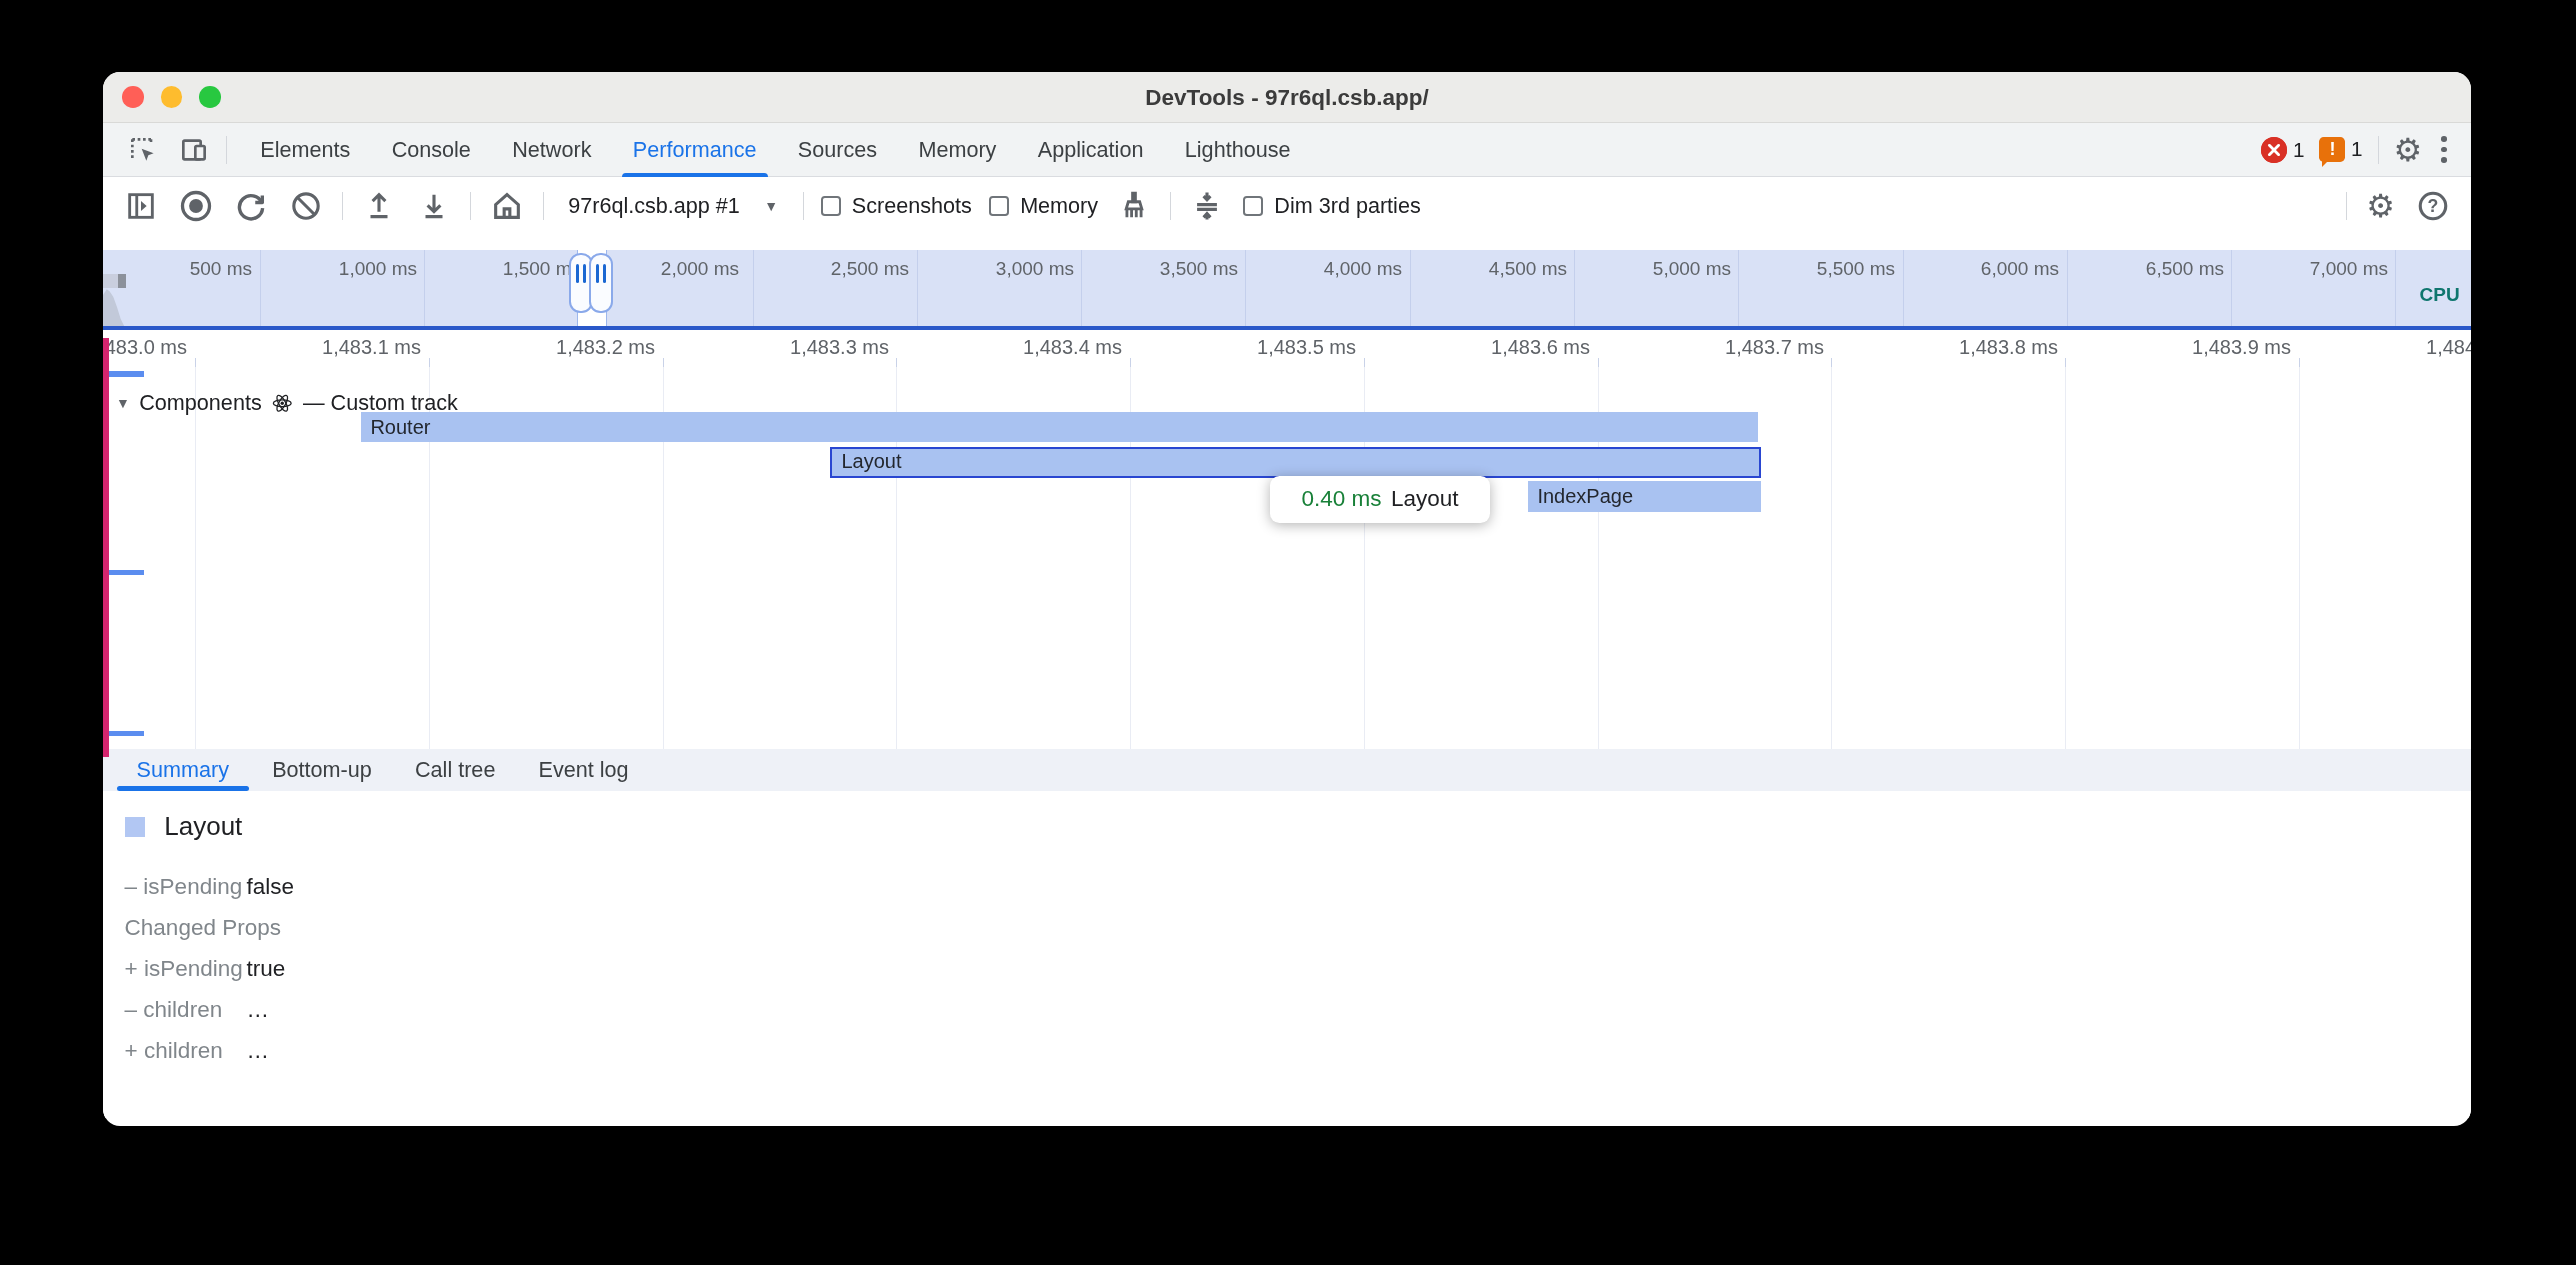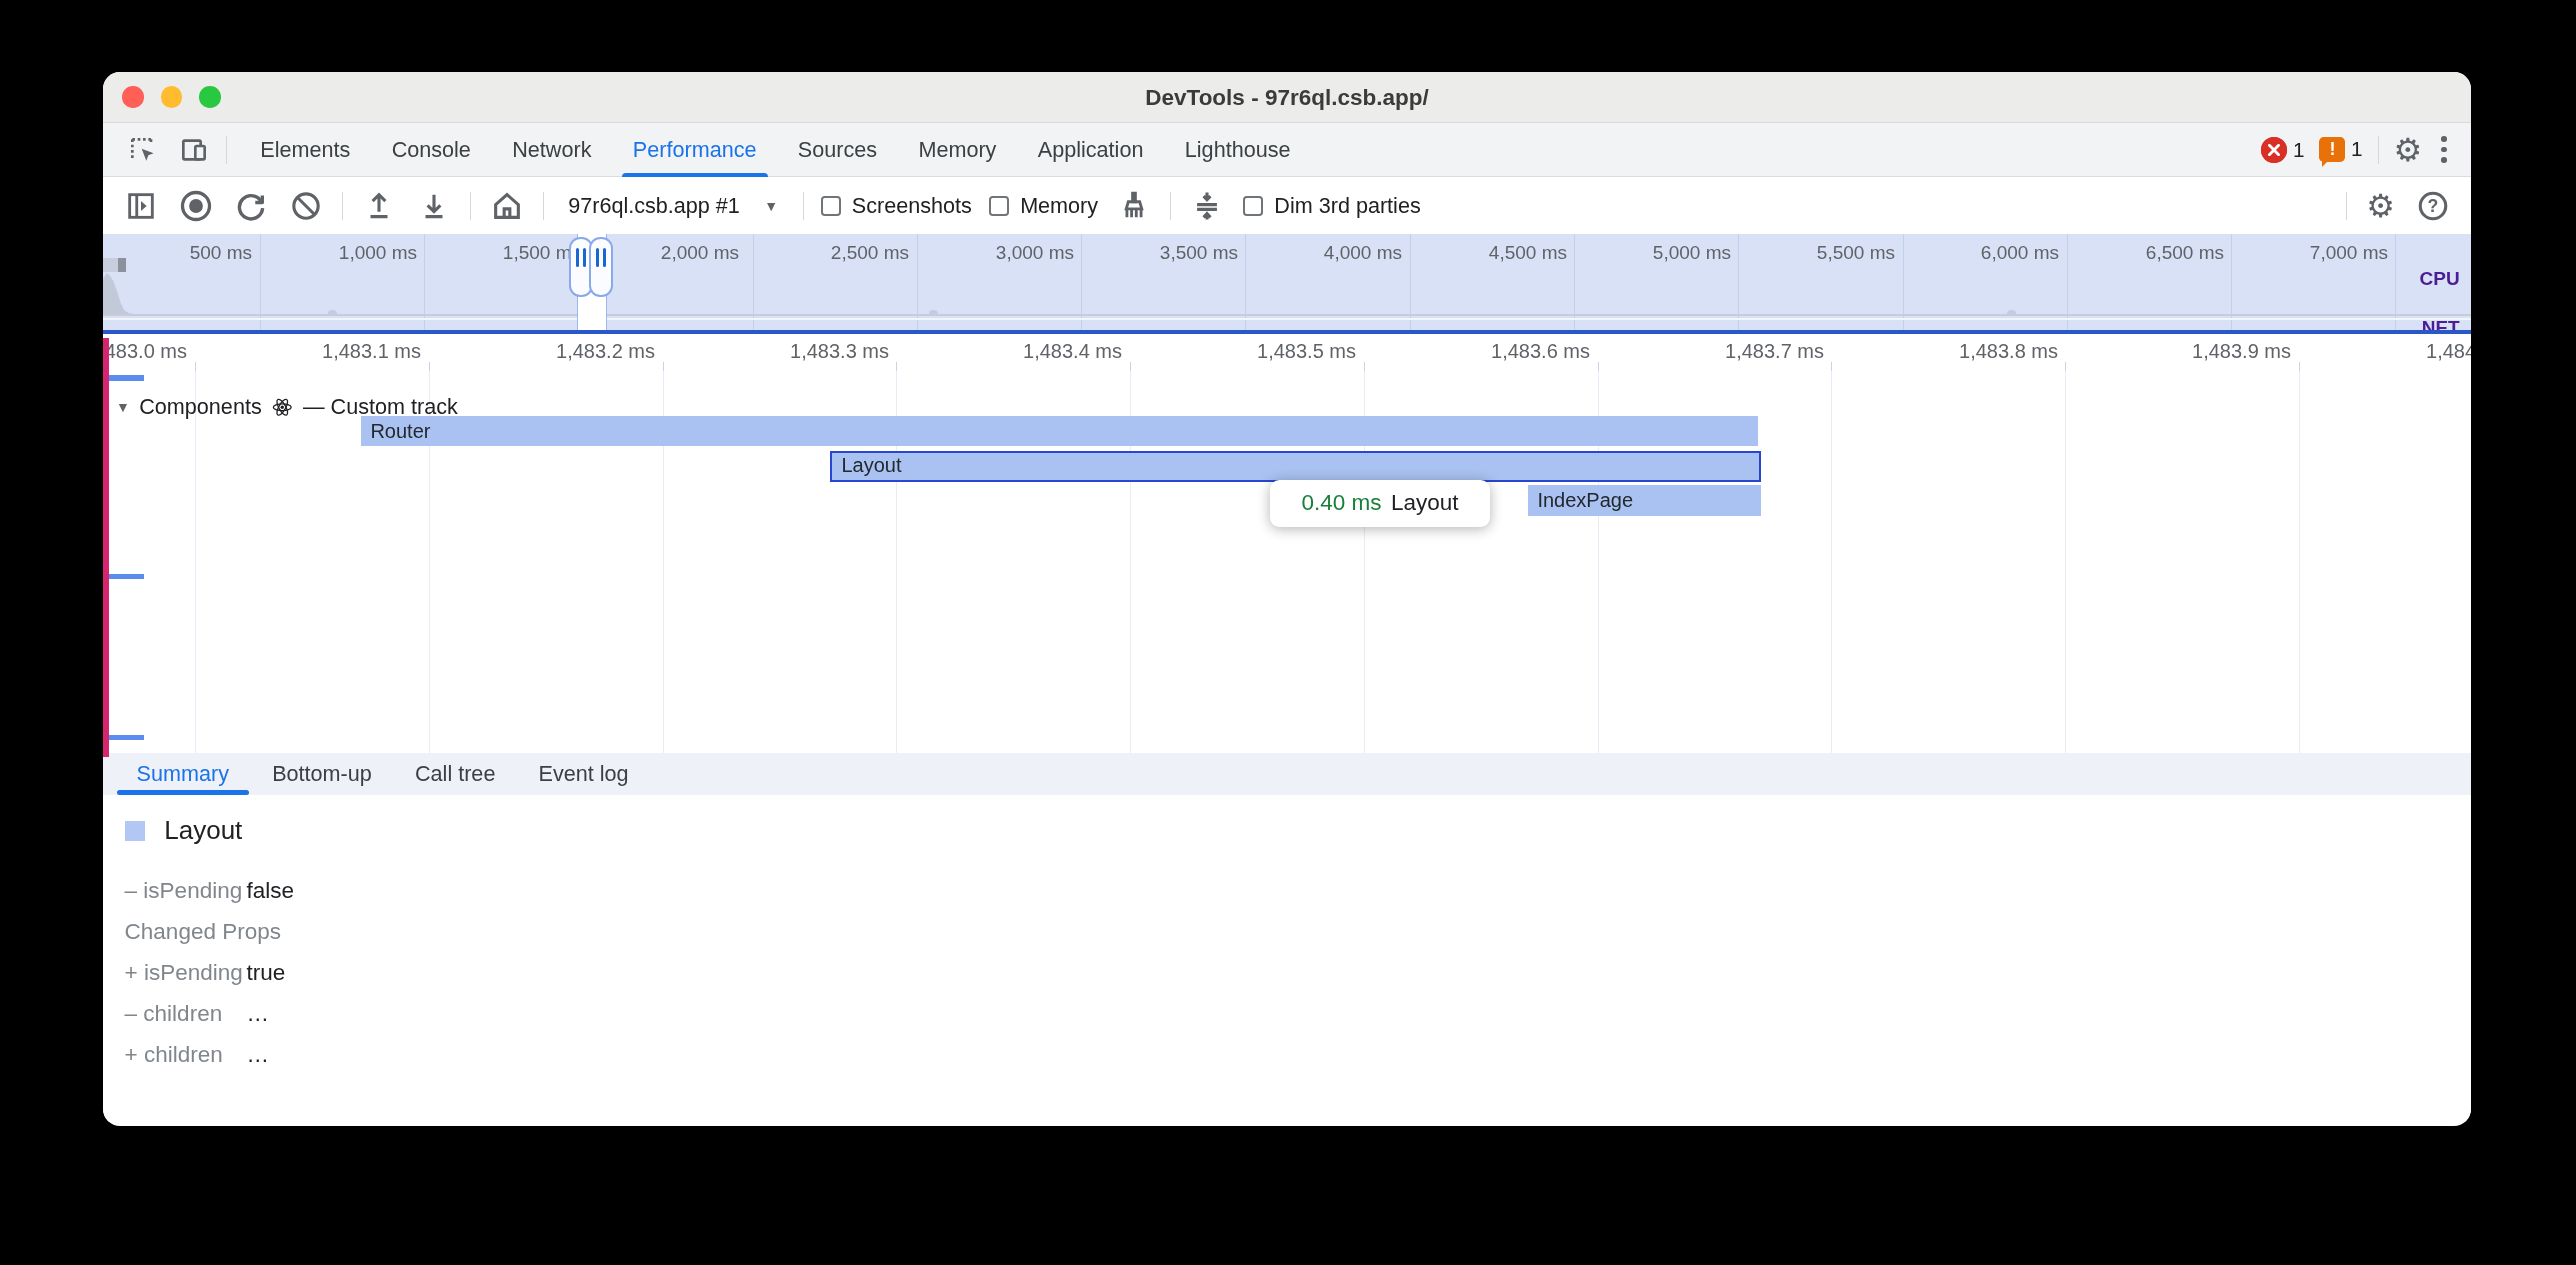--- a/index.html
+++ b/index.html
@@ -39,26 +39,26 @@
   
   .toolbar { position:relative; height:57px; background:#fff; display:flex; align-items:center; gap:17px; padding:0 19px;border-radius:20px; }
   .tool { display:flex; align-items:center; justify-content:center; width:38px; height:38px; }
   .ddown { display:flex; align-items:center; gap:24.4px; font-size:21.6px; color:#202124; padding:0 7.5px; white-space:nowrap; }
   .caret { font-size:14px; color:#5f6368; }
   .chk { display:flex; align-items:center; gap:11.3px; font-size:21.6px; color:#202124; white-space:nowrap; }
   .box { width:20px; height:20px; border:2.3px solid #70757a; border-radius:3.8px; background:#fff; }
   .tbright { margin-left:auto; display:flex; align-items:center; gap:19px; }
 
   
-  .minimap { position:relative; height:96px; background:#d9e1f6; overflow:hidden; }
+  .minimap { position:relative; height:76px; background:#d9e1f6; overflow:hidden;margin-top:16px; }
   .mm-grid { position:absolute; top:0; bottom:0; width:0.9px; background:#c4cfec; }
   .mm-label { position:absolute; top:7.5px; width:199px; text-align:right; font-size:19px; color:#5f6368; }
   .mm-baseline { position:absolute; left:0; right:0; top:80px; height:1.9px; background:#c6ccdc; }
   .mm-netline { position:absolute; left:0; right:0; top:84px; height:1.9px; background:#f2f5fc; }
-  .mm-cpu-label,.mm-net-label { position:absolute; right:11.3px; font-size:19px; font-weight:bold; color:#4c1d95; }
+  .mm-cpu-label,.mm-net-label { position:absolute; right:11.3px; font-size:19px; font-weight:bold; color:#0f766e; }
   .mm-cpu-label{ top:34px; } .mm-net-label{ top:83px; }
   .mm-framebar { position:absolute; left:0; top:24.4px; width:21.6px; height:14px; background:#c9cede; }
   .mm-frameblk { position:absolute; left:15px; top:24.4px; width:7.5px; height:14px; background:#8c919b; }
   .mm-bump { position:absolute; top:76px; width:9.4px; height:3.8px; border-radius:3.8px 3.8px 0 0; background:#c6ccdc; }
   .sel-col { position:absolute; left:474px; top:0; width:30px; height:100px; background:#fff; border-left:1.9px solid #9db7ec; border-right:1.9px solid #9db7ec; }
   .sel-handle { position:absolute; top:2.8px; width:23.5px; height:60px; border-radius:11.3px; background:#fafcff; border:2.8px solid #8aa9ea;
                 display:flex; align-items:flex-start; justify-content:center; gap:3.8px; padding-top:9.4px; }
   .sel-handle i { width:3.3px; height:19px; background:#1a67d2; border-radius:1.9px; }
   .bluebar { height:3.8px; background:#2a58c9; }
 

